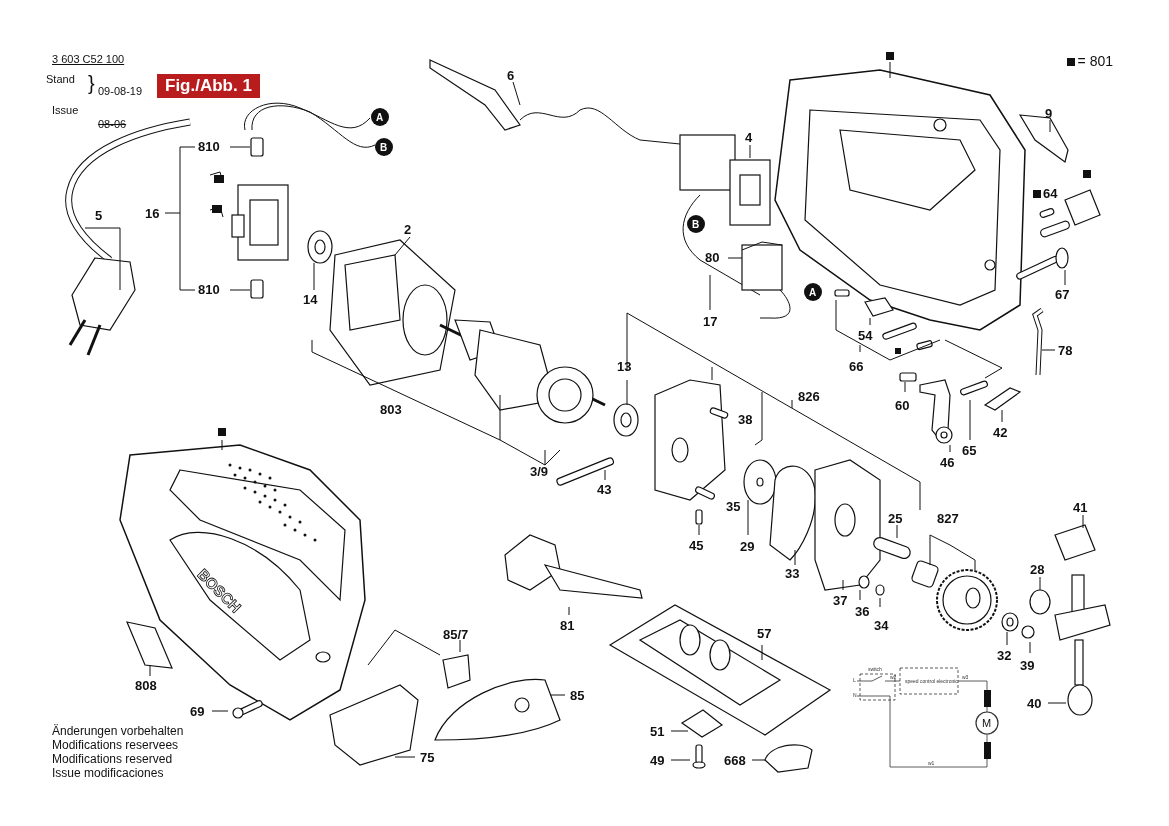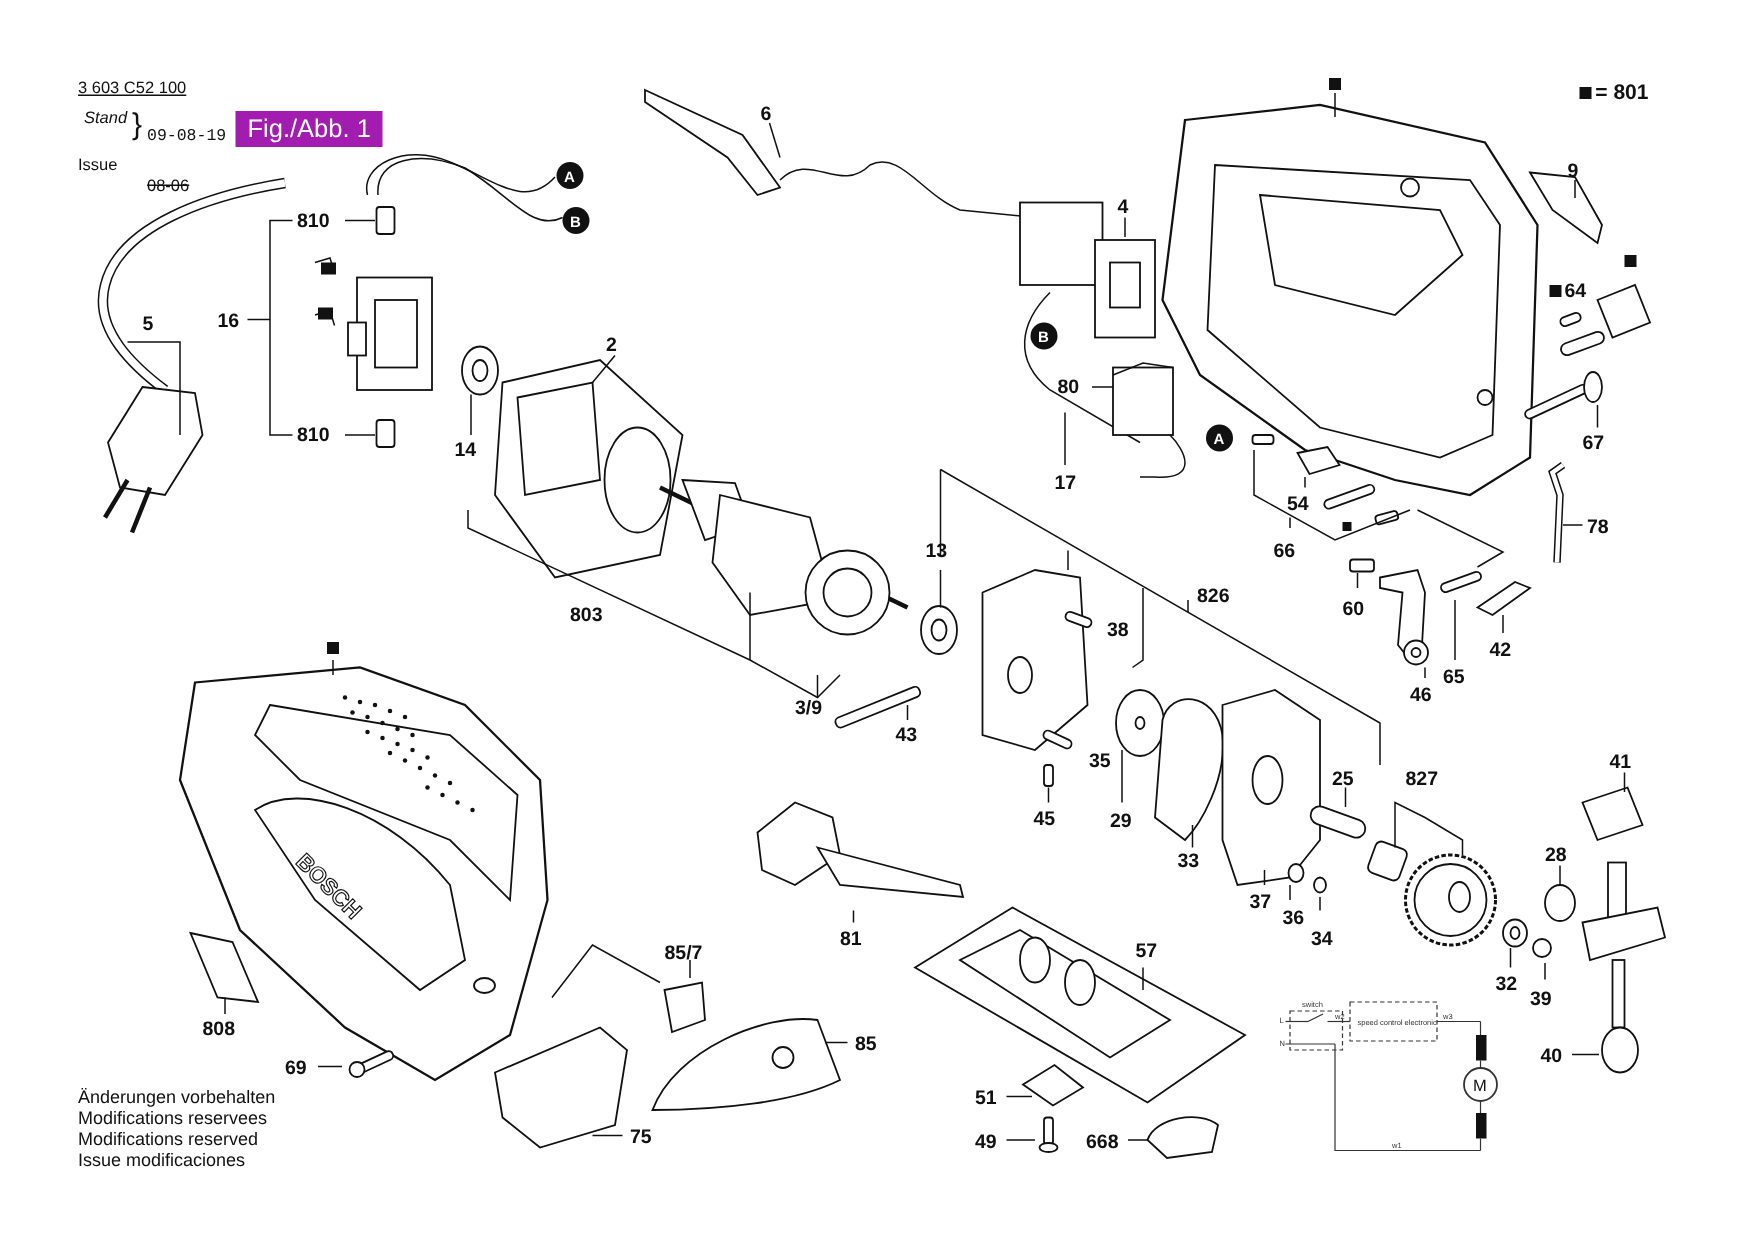--- a/index.html
+++ b/index.html
@@ -1,41 +1,41 @@
 <!DOCTYPE html>
 <html><head>
 <meta charset="utf-8">
 <style>
   html,body{margin:0;padding:0;background:#fff;}
   body{width:1169px;height:826px;position:relative;overflow:hidden;font-family:"Liberation Sans",sans-serif;color:#111;}
   .hdr{position:absolute;font-size:11px;line-height:12px;}
-  .figbox{position:absolute;left:157px;top:74px;background:#a21caf;color:#fff;font-weight:normal;font-size:17px;padding:2px 8px;line-height:20px;}
-  .legend{position:absolute;right:70px;top:53px;font-weight:bold;font-size:14px;padding-left:40px;}
+  .figbox{position:absolute;left:157px;top:74px;background:#b91c1c;color:#fff;font-weight:bold;font-size:17px;padding:2px 8px;line-height:20px;}
+  .legend{position:absolute;right:56px;top:53px;font-weight:normal;font-size:14px;padding-left:40px;}
   .legend .sq{display:inline-block;width:8px;height:8px;background:#111;margin-right:3px;vertical-align:middle;}
   .notes{position:absolute;left:52px;top:724px;font-size:12px;line-height:14px;}
   svg#diagram{position:absolute;left:0;top:0;}
   .lbl{font-family:"Liberation Sans",sans-serif;font-weight:bold;font-size:13px;fill:#111;}
   .part{fill:#fff;stroke:#111;stroke-width:1.2;}
   .lead{stroke:#111;stroke-width:1;fill:none;}
   .mk{fill:#111;}
   .circ{fill:#111;}
   .circ-t{fill:#fff;font-weight:bold;font-size:10px;font-family:"Liberation Sans",sans-serif;}
   .schem{stroke:#333;stroke-width:0.8;fill:none;}
   .schem-d{stroke:#333;stroke-width:0.8;fill:none;stroke-dasharray:3 2;}
   .tiny{font-size:5px;fill:#333;font-family:"Liberation Sans",sans-serif;}
 </style>
 </head>
 <body>
 
 <div class="hdr" style="left:52px;top:53px;text-decoration:underline;">3 603 C52 100</div>
-<div class="hdr" style="left:56px;top:73px;font-style:italic;">Stand</div>
+<div class="hdr" style="left:46px;top:73px;">Stand</div>
 <div class="hdr" style="left:52px;top:85px;margin-top:19px;">Issue</div>
 <div class="hdr" style="left:88px;top:70px;font-size:20px;line-height:26px;">}</div>
 <div class="hdr" style="left:98px;top:73px;text-decoration:line-through;margin-top:45px;">08-06</div>
-<div class="hdr" style="left:98px;top:85px;font-family:Liberation Mono, monospace;">09-08-19</div>
+<div class="hdr" style="left:98px;top:85px;">09-08-19</div>
 <div class="figbox">Fig./Abb. 1</div>
 
 <div class="legend">
   <span class="sq"></span><span>= 801</span>
 </div>
 
 <div class="notes">
   <div>Änderungen vorbehalten</div>
   <div>Modifications reservees</div>
   <div>Modifications reserved</div>

